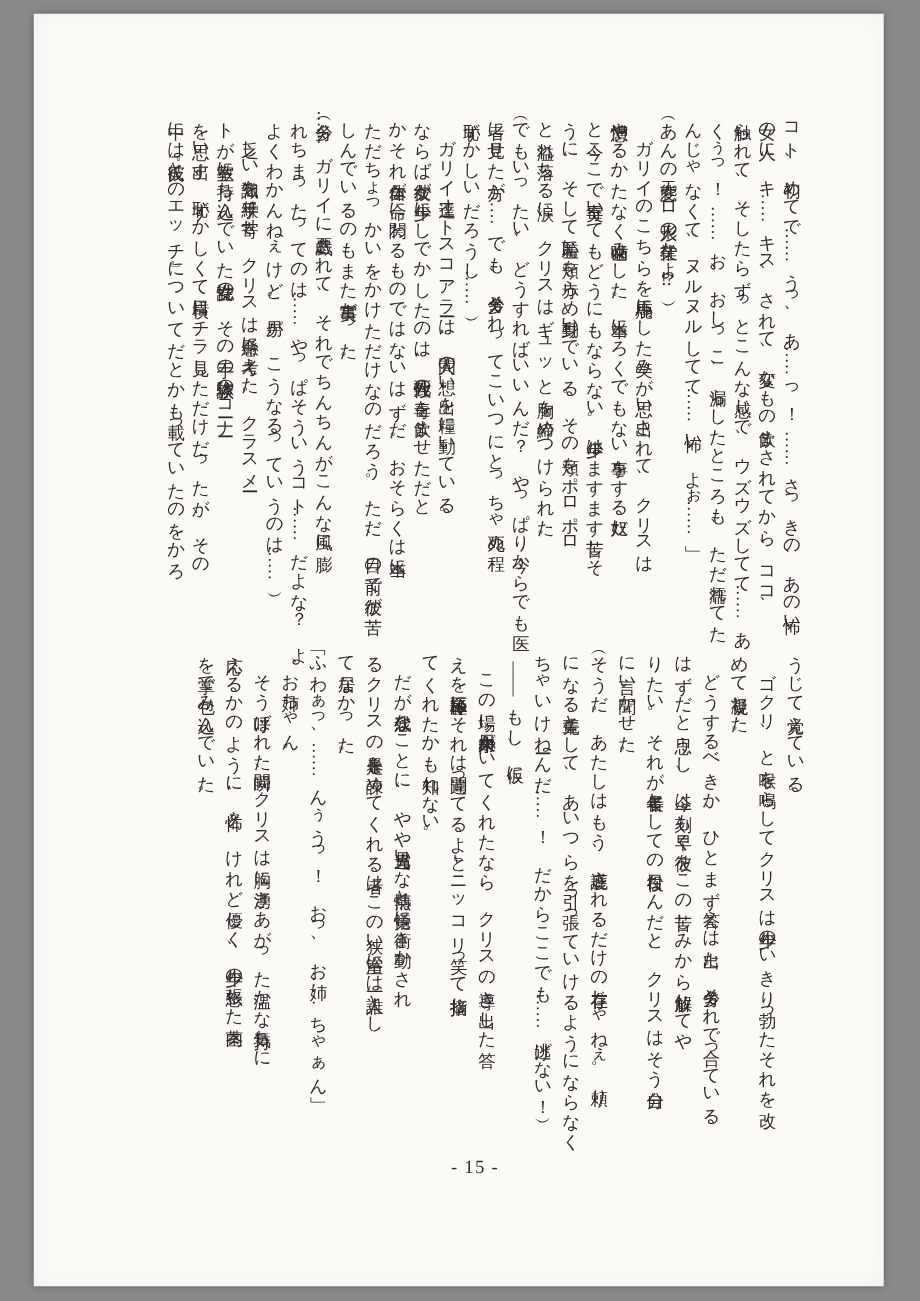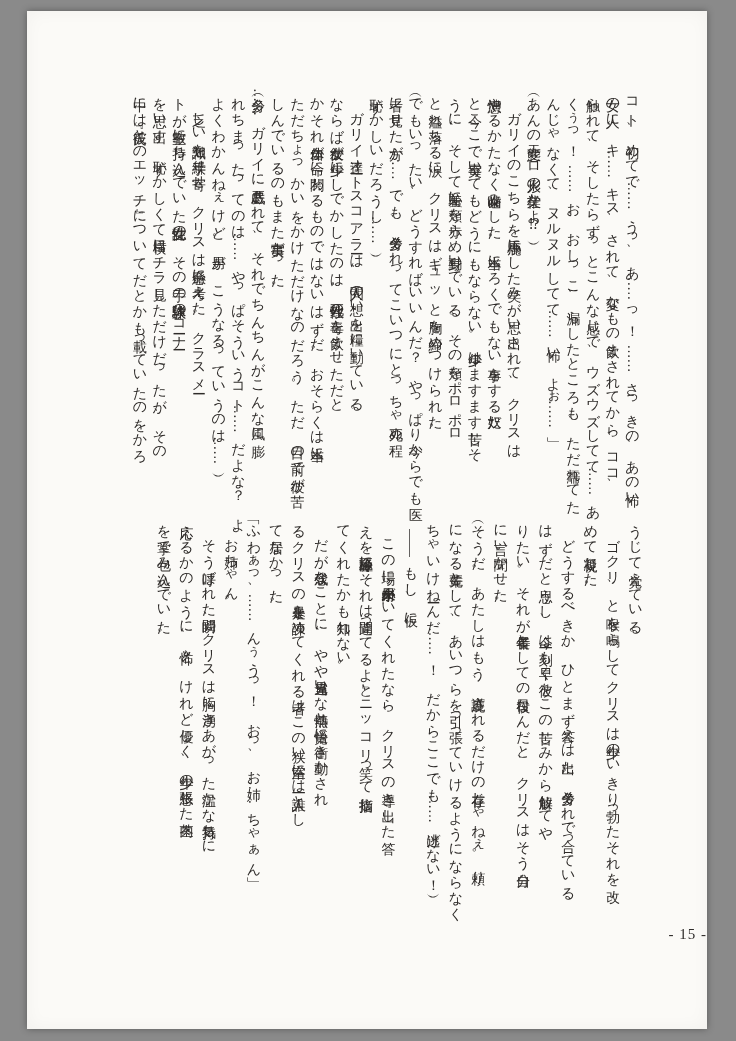--- a/index.html
+++ b/index.html
@@ -47,21 +47,21 @@
     line-height: 22.45px;
   }
   .vline {
     white-space: pre;
   }
   .page-number {
     position: absolute;
     left: 0;
     right: 0;
     top: 915px;
-    text-align: right;
+    text-align: center;
     font-size: 15px;
     color: var(--ink-color, #2e2b29);
     letter-spacing: 1px;
     margin-left: 26px;
   }
 </style>
 </head>
 <body style="--bg-color: #8a8a8a; --paper-color: #fbfaf7; --ink-color: #2e2b29;">
 
 <div class="paper">

